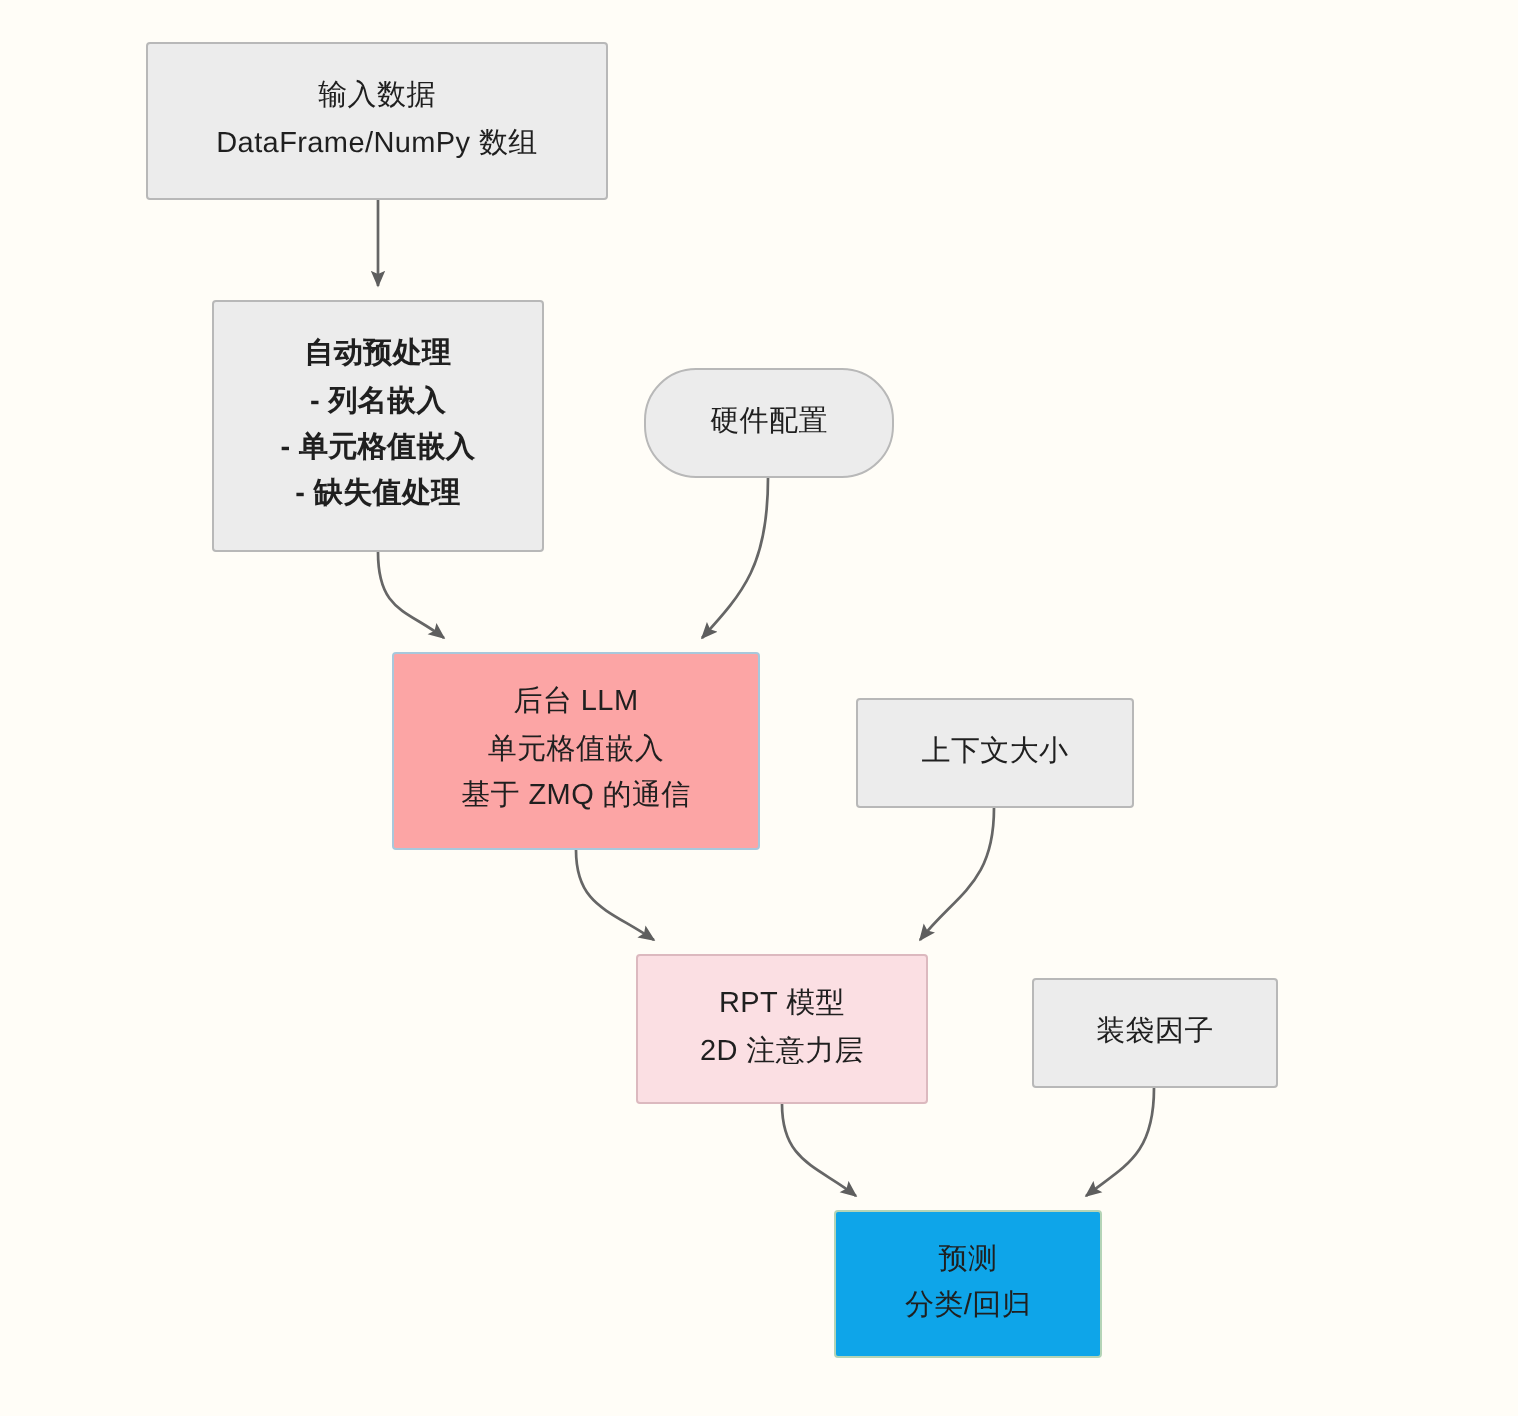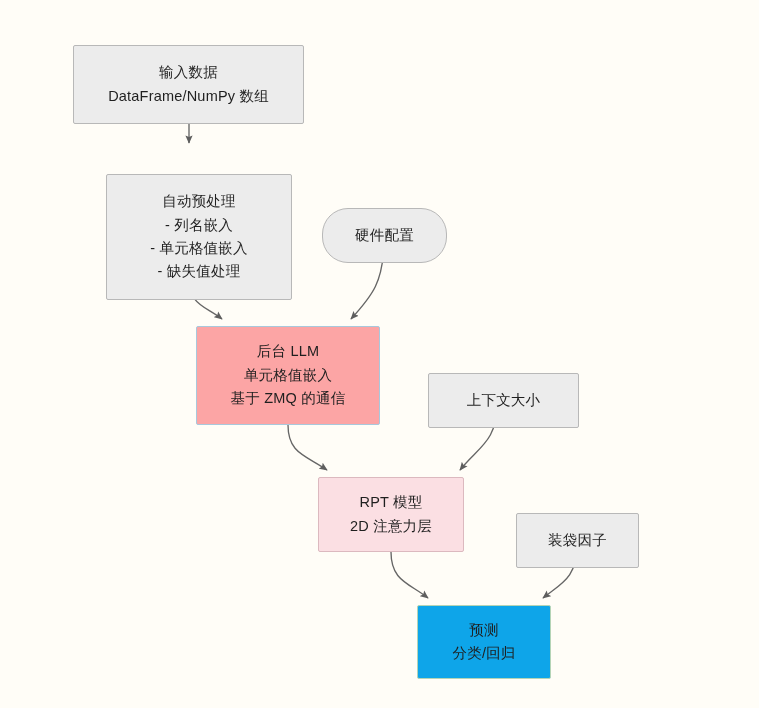--- a/index.html
+++ b/index.html
@@ -39,21 +39,21 @@
     color: #1f1f1f;
     font-size: 14.5px;
     line-height: 1.62;
     letter-spacing: 0.2px;
     z-index: 2;
   }
   .node .line {
     display: block;
     white-space: nowrap;
   }
-  .fill-gray  { background: #ececec; border-color: #b8b8b8; margin-top: 24px; }
+  .fill-gray  { background: #ececec; border-color: #b8b8b8; }
   .fill-blue  { background: #fca5a5; border-color: #a8c8dc; }
   .fill-pink  { background: #fbdfe3; border-color: #dcb9bf; }
   .fill-green { background: #0ea5e9; border-color: #b4d4b6; }
 </style>
 </head>
 <body>
 
 <div id="canvas">
 
   <svg id="edges" viewBox="0 0 759 708">
@@ -71,35 +71,35 @@
         <path d="M 391,552 C 391,581 409,583 428,598" marker-end="url(#arrowhead)"></path>
         <path d="M 577,544 C 577,578 562,583 543,598" marker-end="url(#arrowhead)"></path>
       </g>
   </svg>
 
   <div id="node-layer">
       <div class="node fill-gray" style="left: 73px; top: 21px; width: 231px; height: 79px;">
         <span class="line">输入数据</span>
         <span class="line">DataFrame/NumPy 数组</span>
       </div>
-      <div class="node fill-gray" style="left: 106px; top: 150px; width: 186px; height: 126px;">
+      <div class="node fill-gray" style="left: 106px; top: 150px; width: 166px; height: 126px; font-weight: bold;">
         <span class="line">自动预处理</span>
         <span class="line">- 列名嵌入</span>
         <span class="line">- 单元格值嵌入</span>
         <span class="line">- 缺失值处理</span>
       </div>
       <div class="node fill-gray" style="left: 322px; top: 184px; width: 125px; height: 55px; border-radius: 26px;">
         <span class="line">硬件配置</span>
       </div>
       <div class="node fill-blue" style="left: 196px; top: 326px; width: 184px; height: 99px;">
         <span class="line">后台 LLM</span>
         <span class="line">单元格值嵌入</span>
         <span class="line">基于 ZMQ 的通信</span>
       </div>
-      <div class="node fill-gray" style="left: 428px; top: 349px; width: 151px; height: 55px; justify-content: center;">
+      <div class="node fill-gray" style="left: 428px; top: 349px; width: 139px; height: 55px; justify-content: center;">
         <span class="line">上下文大小</span>
       </div>
       <div class="node fill-pink" style="left: 318px; top: 477px; width: 146px; height: 75px;">
         <span class="line">RPT 模型</span>
         <span class="line">2D 注意力层</span>
       </div>
       <div class="node fill-gray" style="left: 516px; top: 489px; width: 123px; height: 55px;">
         <span class="line">装袋因子</span>
       </div>
       <div class="node fill-green" style="left: 417px; top: 605px; width: 134px; height: 74px;">

